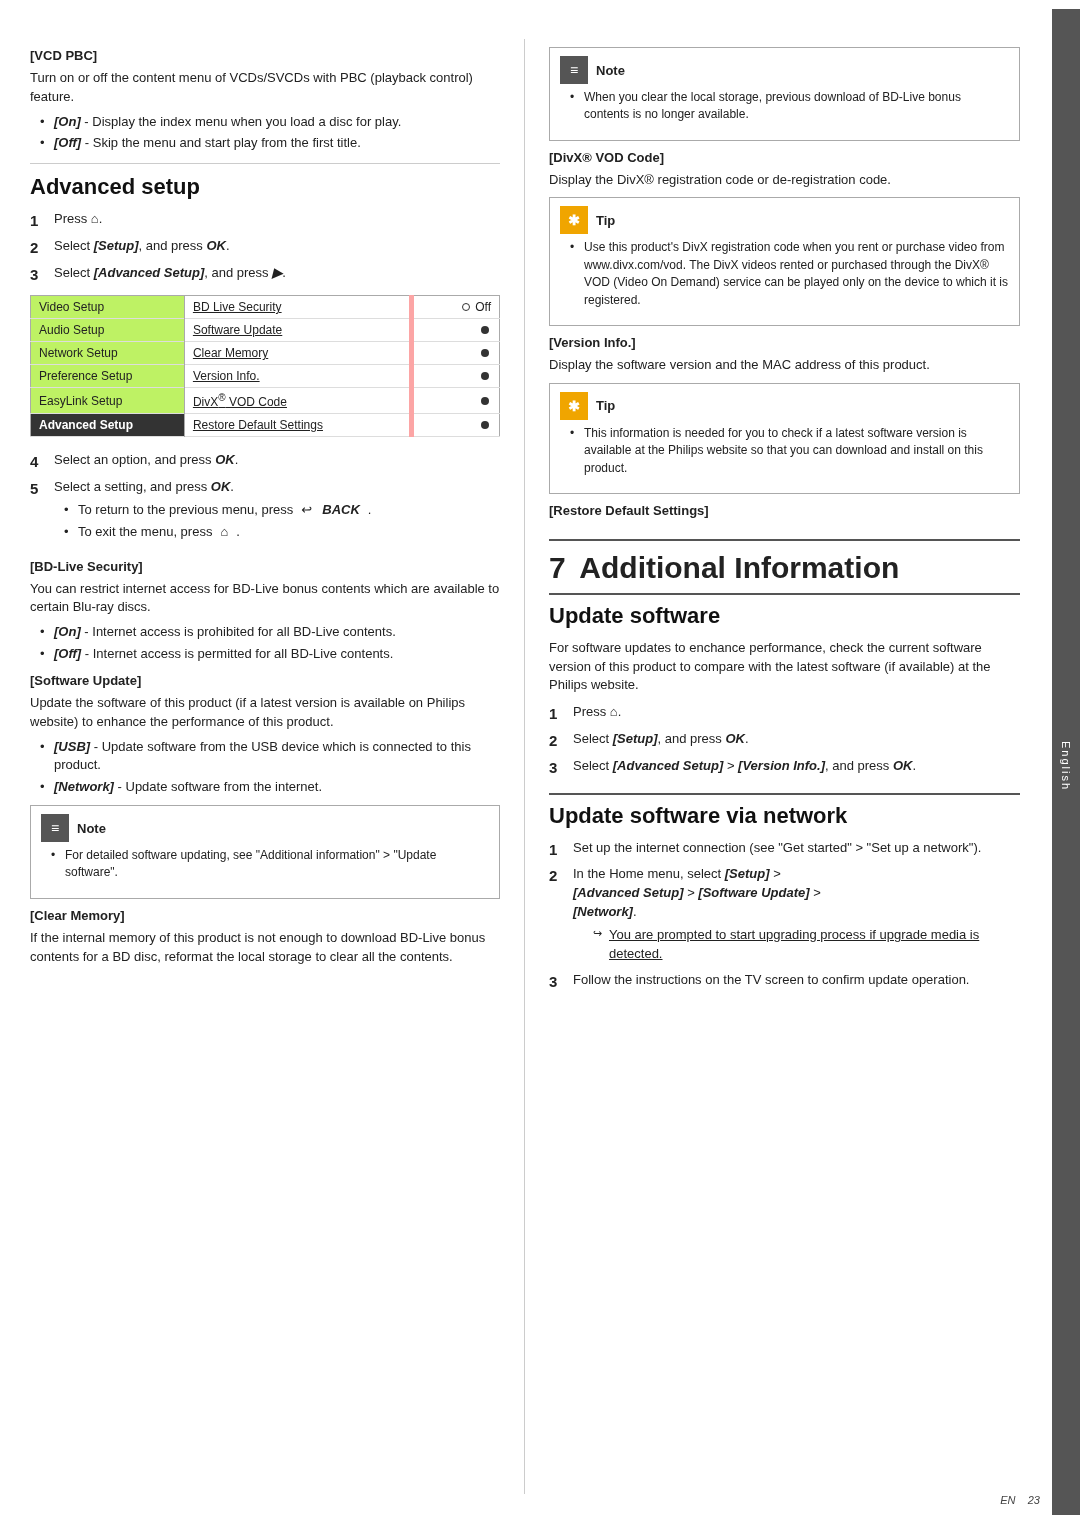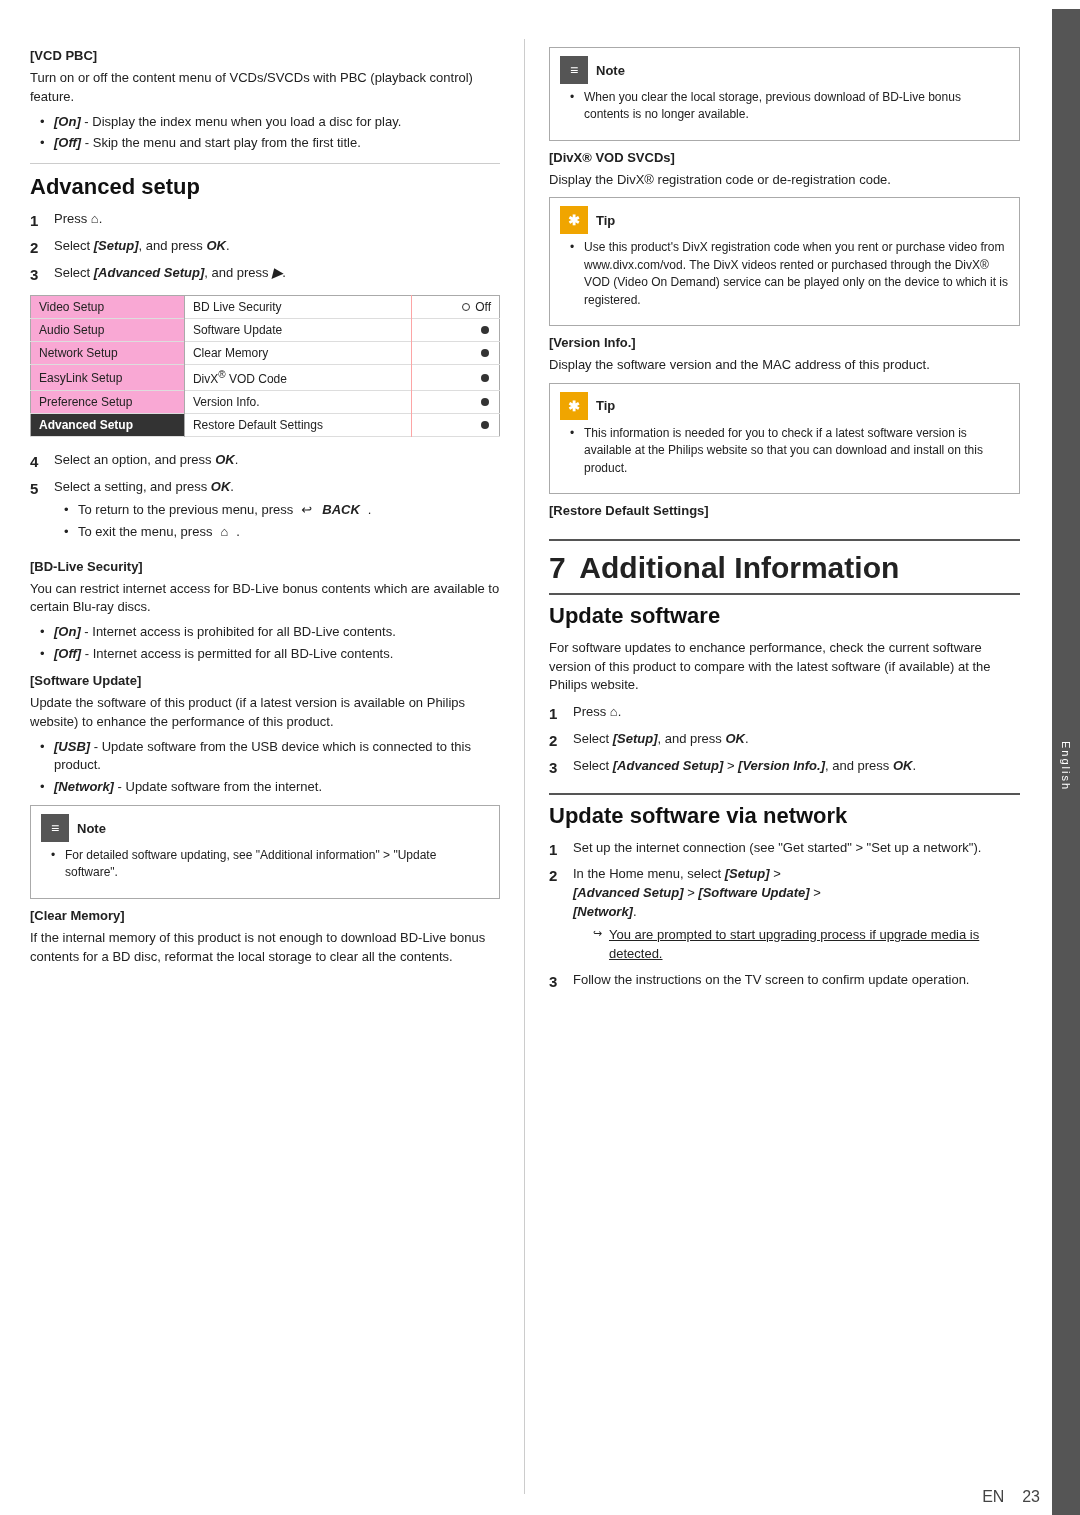--- a/index.html
+++ b/index.html
@@ -127,30 +127,31 @@
       border-collapse: collapse;
       font-size: 12px;
     }
     .setup-table td {
       padding: 4px 8px;
       vertical-align: middle;
     }
     .setup-table .left-menu {
       border-right: 1px solid #aaa;
       width: 105px;
-      background: #f9a8d4;
+      background: #bef264;
     }
     .setup-table .left-menu.selected {
       background: #333;
       color: #fff;
       font-weight: bold;
     }
     .setup-table .option-name {
-      border-right: 1px solid #fca5a5;
+      border-right: 5px solid #fca5a5;
       width: 155px;
+      text-decoration: underline;
     }
     .setup-table .option-val {
       width: 60px;
       text-align: right;
     }
     .setup-table tr {
       border-bottom: 1px solid #ddd;
     }
     .dot {
       display: inline-block;
@@ -218,22 +219,23 @@
     .bold { font-weight: bold; font-style: italic; }
     .back-arrow {
       display: inline-block;
       margin-right: 2px;
     }
 
     .page-number-area {
       position: absolute;
       bottom: 18px;
       right: 40px;
-      font-size: 16px;
+      font-size: 11px;
       color: #444;
+      font-style: italic;
     }
 
     .sub-step-list {
       list-style: none;
       padding: 0;
       margin: 3px 0 3px 20px;
     }
     .sub-step-list li {
       position: relative;
       padding-left: 16px;
@@ -301,27 +303,27 @@
             <td class="left-menu">Audio Setup</td>
             <td class="option-name">Software Update</td>
             <td class="option-val"><span class="dot"></span></td>
           </tr>
           <tr>
             <td class="left-menu">Network Setup</td>
             <td class="option-name">Clear Memory</td>
             <td class="option-val"><span class="dot"></span></td>
           </tr>
           <tr>
+            <td class="left-menu">Preference Setup</td>
+            <td class="option-name">Version Info.</td>
+            <td class="option-val"><span class="dot"></span></td>
+          </tr>
+          <tr>
             <td class="left-menu">EasyLink Setup</td>
             <td class="option-name">DivX<sup>®</sup> VOD Code</td>
-            <td class="option-val"><span class="dot"></span></td>
-          </tr>
-          <tr>
-            <td class="left-menu">Preference Setup</td>
-            <td class="option-name">Version Info.</td>
             <td class="option-val"><span class="dot"></span></td>
           </tr>
           <tr>
             <td class="left-menu selected">Advanced Setup</td>
             <td class="option-name">Restore Default Settings</td>
             <td class="option-val"><span class="dot"></span></td>
           </tr>
         </tbody>
       </table>
 
@@ -376,21 +378,21 @@
       <div class="note-box">
         <div class="note-header">
           <span class="note-icon">≡</span>
           <span>Note</span>
         </div>
         <ul class="bullet-list">
           <li>When you clear the local storage, previous download of BD-Live bonus contents is no longer available.</li>
         </ul>
       </div>
 
-      <p class="sub-heading">[DivX® VOD SVCDs]</p>
+      <p class="sub-heading">[DivX® VOD Code]</p>
       <p>Display the DivX® registration code or de-registration code.</p>
 
       <div class="note-box">
         <div class="note-header">
           <span class="tip-icon">✱</span>
           <span>Tip</span>
         </div>
         <ul class="bullet-list">
           <li>Use this product's DivX registration code when you rent or purchase video from www.divx.com/vod. The DivX videos rented or purchased through the DivX® VOD (Video On Demand) service can be played only on the device to which it is registered.</li>
         </ul>

